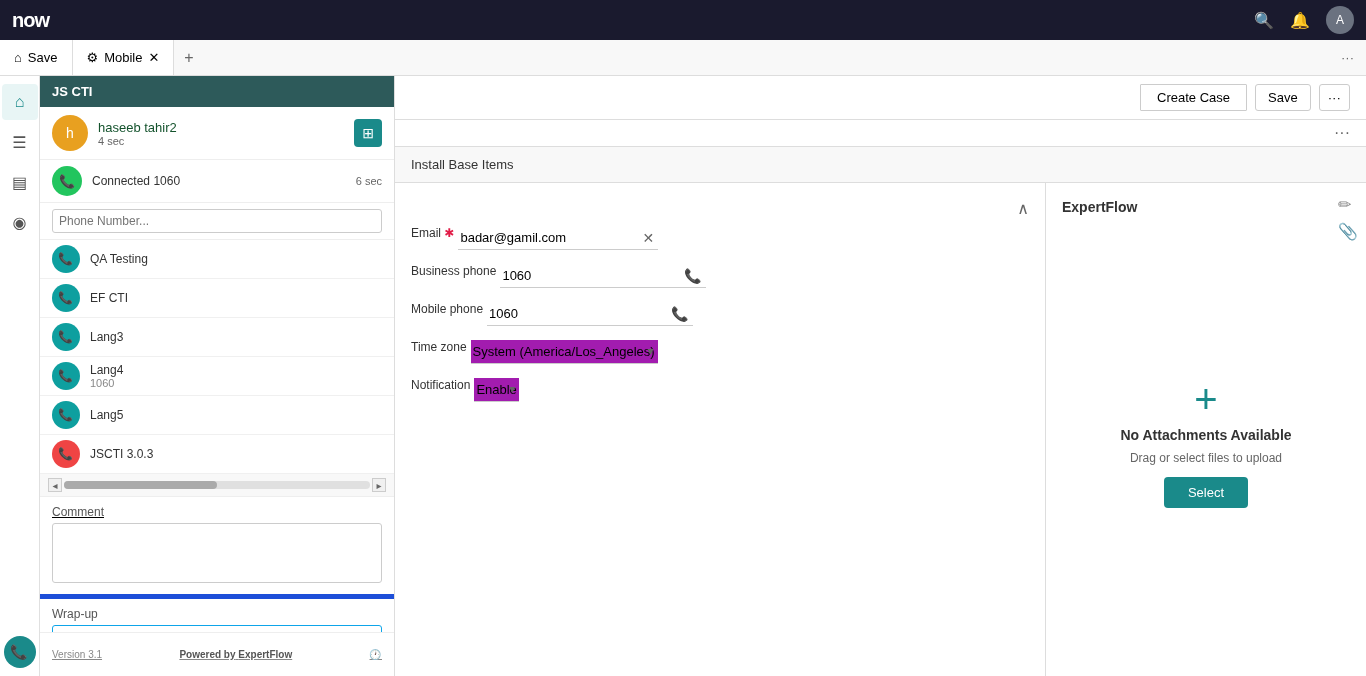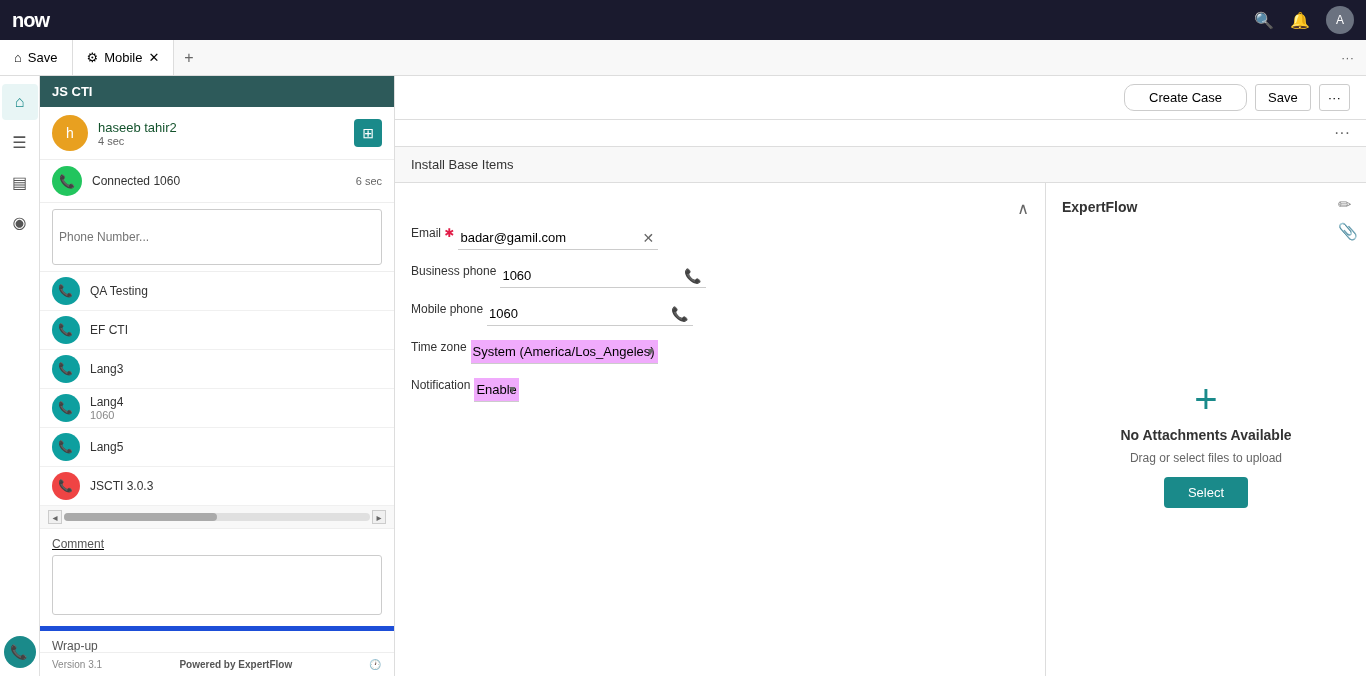--- a/index.html
+++ b/index.html
@@ -241,21 +241,21 @@
 
     
     .phone-input-row {
       padding: 6px 12px;
       border-bottom: 1px solid #eee;
     }
     .phone-input {
       width: 100%;
       border: 1px solid #ccc;
       border-radius: 3px;
-      padding: 20px 6px;
+      padding: 4px 6px;
       font-size: 12px;
     }
 
     
     .queue-item {
       display: flex;
       align-items: center;
       padding: 5px 12px;
       gap: 10px;
       border-bottom: 1px solid #f0f0f0;
@@ -313,27 +313,28 @@
       width: 100%;
       border: 1px solid #0ea5e9;
       border-radius: 3px;
       padding: 4px 2px;
       font-size: 12px;
       background: white;
     }
 
     
     .cti-footer {
-      padding: 6px 12px;
+      padding: 16px 12px;
       font-size: 10px;
       color: #888;
       border-top: 1px solid #eee;
       display: flex;
       justify-content: space-between;
       align-items: center;
+      text-decoration: underline;
     }
     .expertflow-logo {
       font-size: 10px;
       color: #555;
       font-weight: 600;
     }
 
     
     .right-content {
       flex: 1;
@@ -347,22 +348,22 @@
       padding: 8px 16px;
       border-bottom: 1px solid #ddd;
       display: flex;
       align-items: center;
       justify-content: flex-end;
       gap: 8px;
     }
     .btn-create-case {
       background: white;
       border: 1px solid #ccc;
-      border-radius: 10px;
-      padding: 5px 24px;
+      border-radius: 1px;
+      padding: 5px 16px;
       font-size: 13px;
       cursor: pointer;
     }
     .btn-save {
       background: white;
       border: 1px solid #ccc;
       border-radius: 3px;
       padding: 5px 12px;
       font-size: 13px;
       cursor: pointer;
@@ -427,21 +428,21 @@
       outline: none;
     }
     .field-icon { color: #666; font-size: 14px; padding: 0 4px; cursor: pointer; }
     .field-select {
       border: none;
       border-bottom: 1px solid #ccc;
       padding: 4px 2px;
       font-size: 13px;
       outline: none;
       width: 100%;
-      background: #f0abfc;
+      background: #a21caf;
       appearance: none;
       -webkit-appearance: none;
       cursor: pointer;
     }
     .select-wrapper {
       position: relative;
     }
     .select-wrapper::after {
       content: '▾';
       position: absolute;

